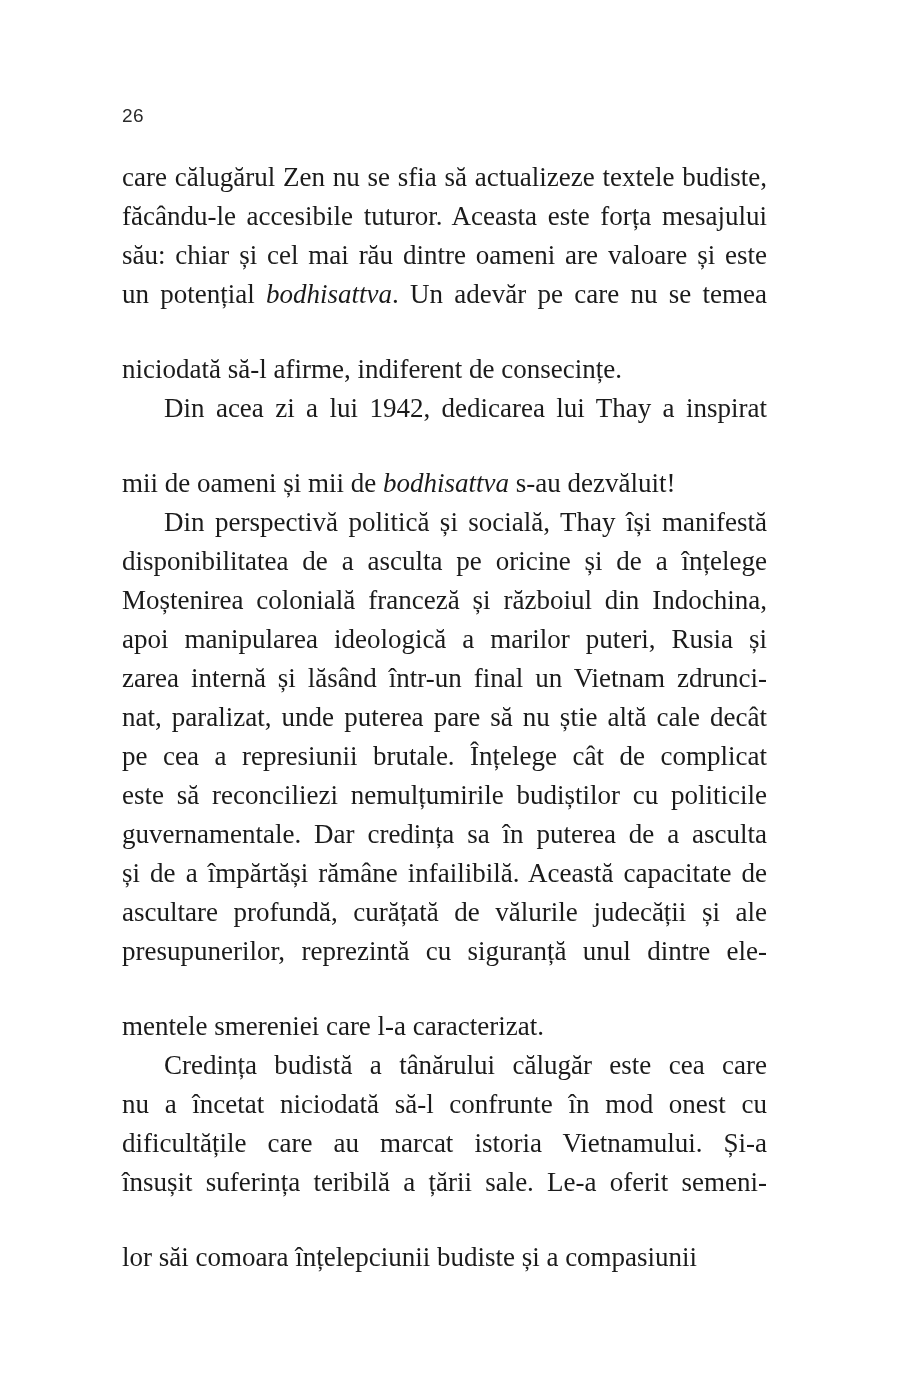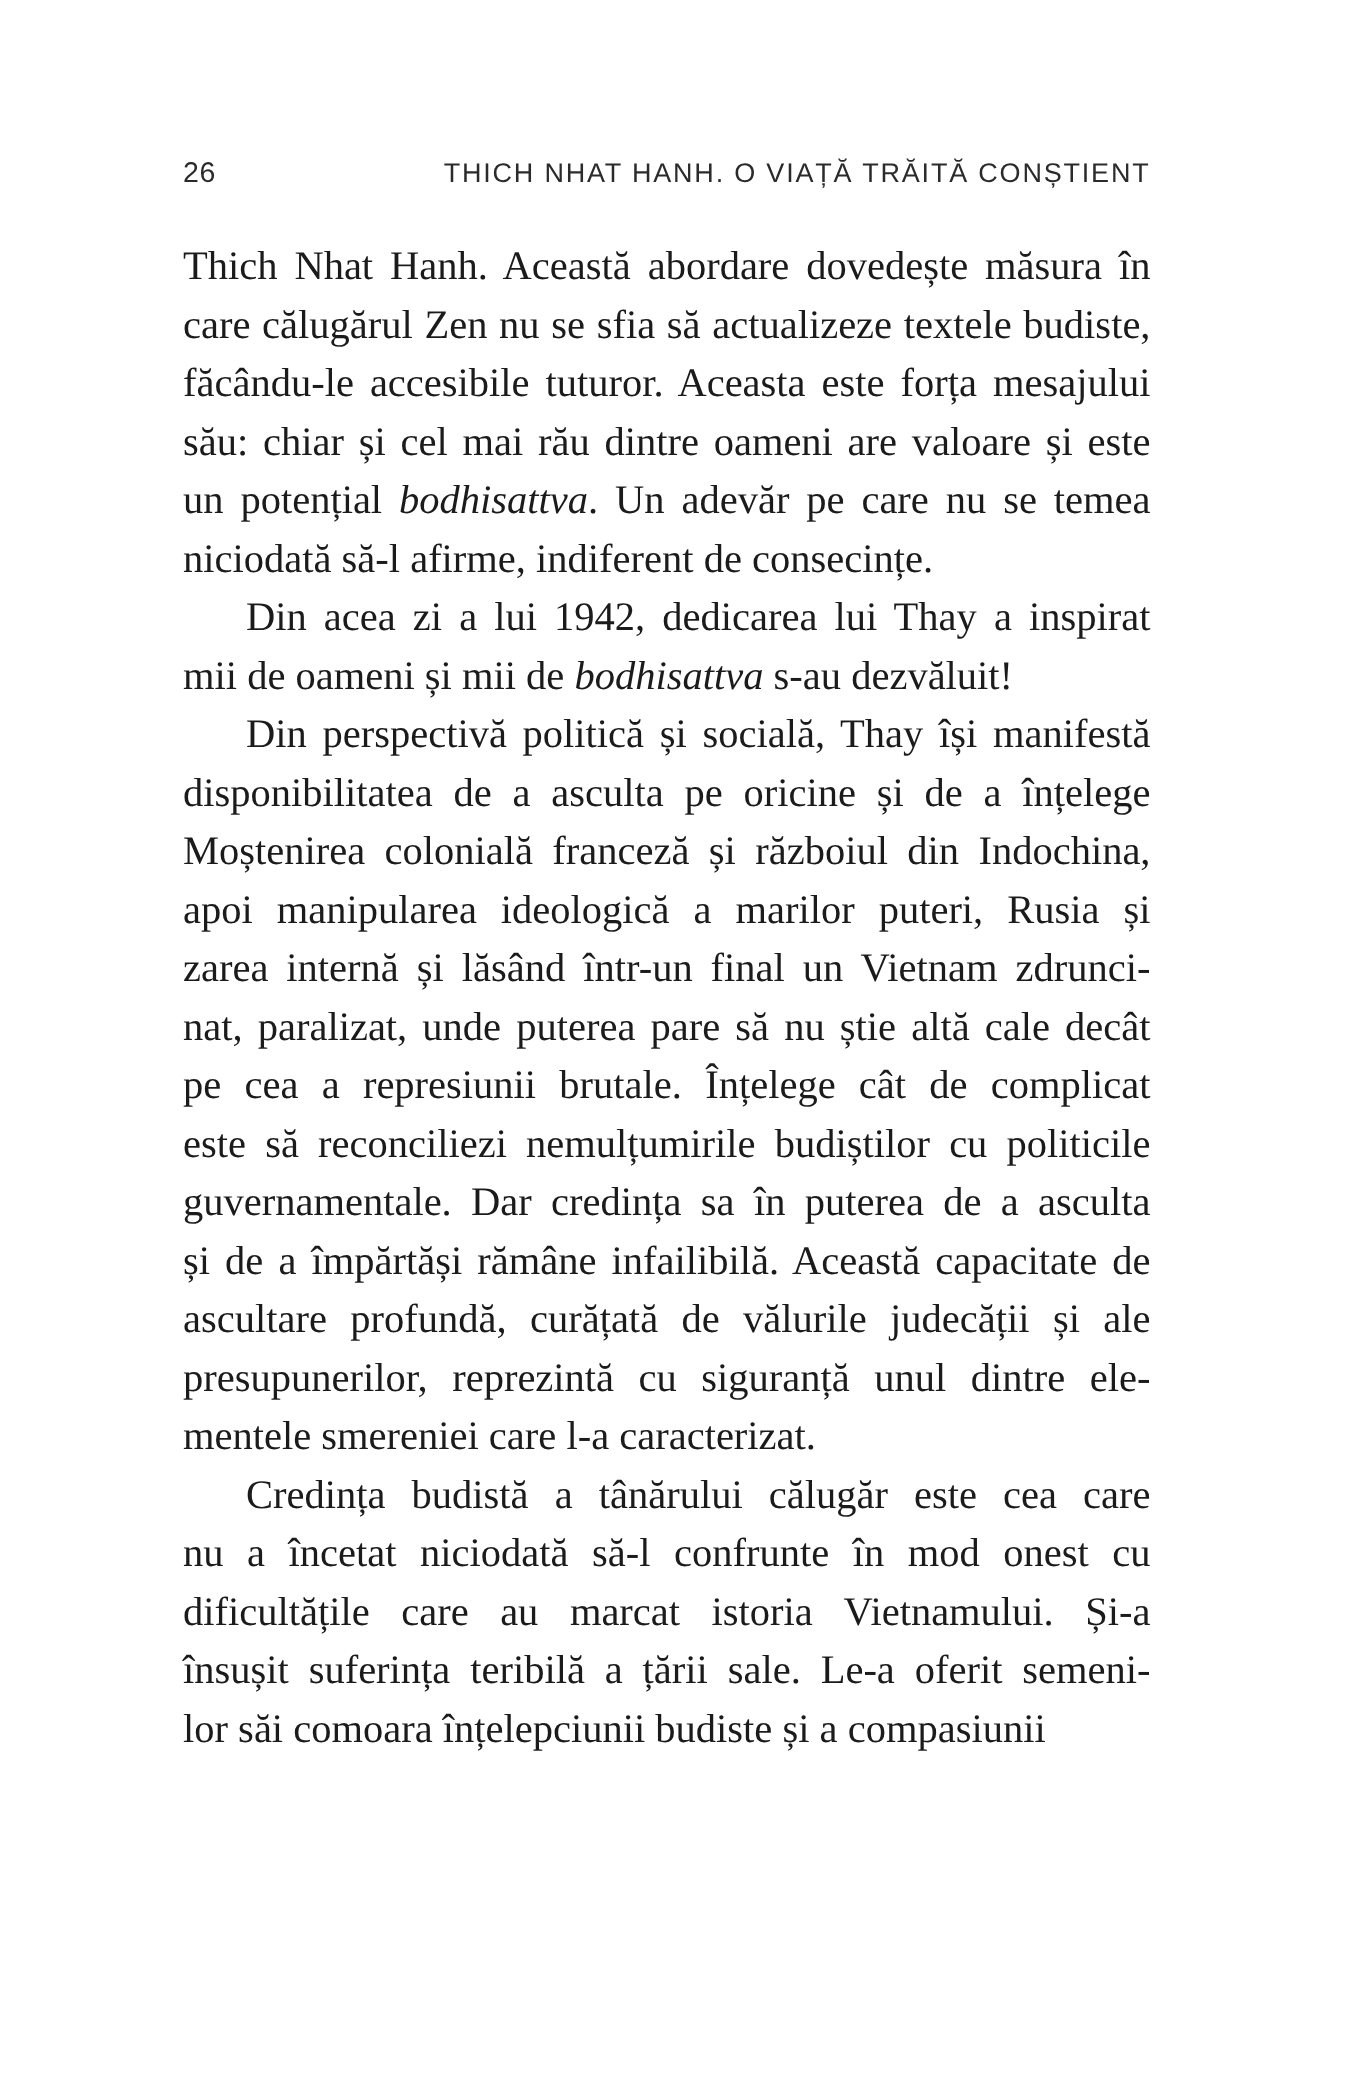--- a/index.html
+++ b/index.html
@@ -47,35 +47,33 @@
     color: #1b1b1b;
   }
   .paragraph { margin: 0; }
   .line {
     height: 39px;
     text-align: justify;
     text-align-last: justify;
     white-space: normal;
     overflow: visible;
   }
-  .line.para-last { text-align-last: left; }
+  .line.para-last { text-align-last: left; margin-top: 36px; }
   .line.first-indent { text-indent: 42px; }
   em { font-style: italic; }
 </style>
 </head>
 <body>
 
 <div class="page">
   <div class="running-head">
     <span class="page-number">26</span>
-    <span class="header-title">THICH NHAT HANH. O VIAȚĂ TRĂITĂ CONȘTIENT</span>
   </div>
   <div class="body-text">
       <div class="paragraph">
-        <div class="line">Thich Nhat Hanh. Această abordare dovedește măsura în</div>
         <div class="line">care călugărul Zen nu se sfia să actualizeze textele budiste,</div>
         <div class="line">făcându-le accesibile tuturor. Aceasta este forța mesajului</div>
         <div class="line">său: chiar și cel mai rău dintre oameni are valoare și este</div>
         <div class="line">un potențial <em>bodhisattva</em>. Un adevăr pe care nu se temea</div>
         <div class="line para-last">niciodată să-l afirme, indiferent de consecințe.</div>
       </div>
       <div class="paragraph">
         <div class="line first-indent">Din acea zi a lui 1942, dedicarea lui Thay a inspirat</div>
         <div class="line para-last">mii de oameni și mii de <em>bodhisattva</em> s-au dezvăluit!</div>
       </div>

